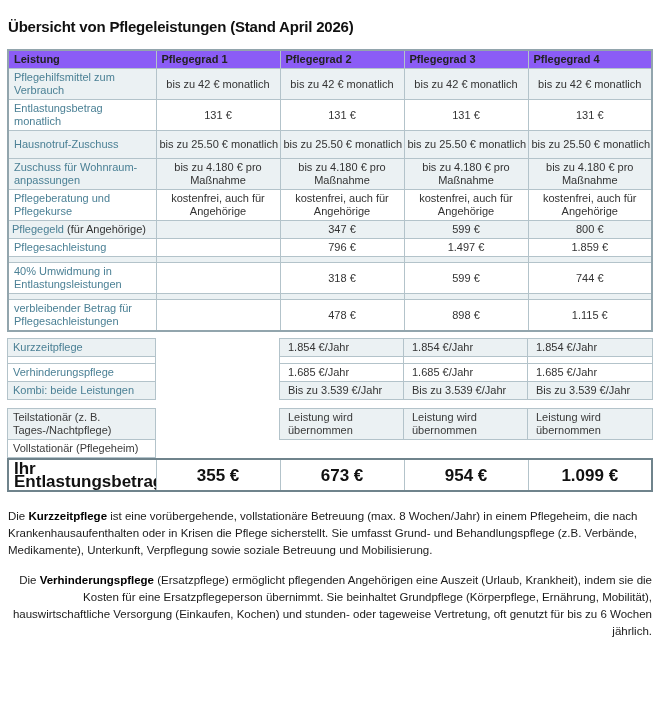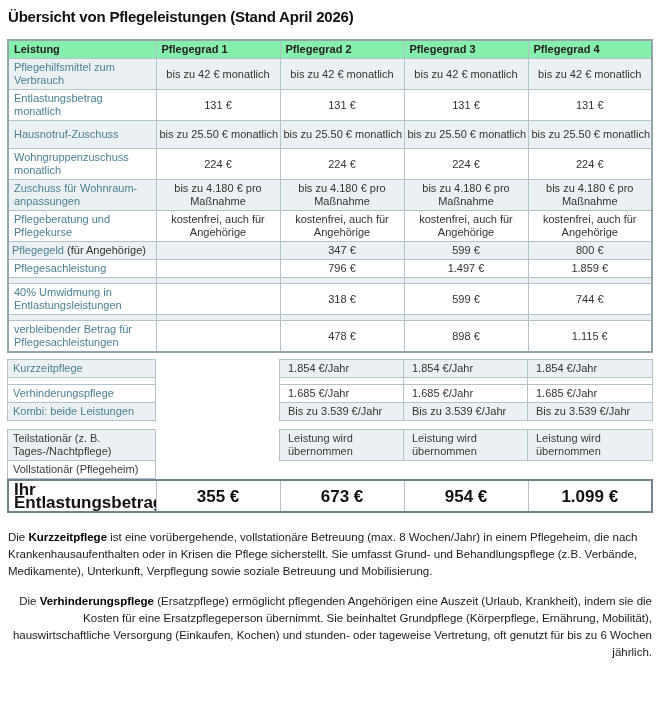--- a/index.html
+++ b/index.html
@@ -2,37 +2,37 @@
 <html><head>
 <meta charset="utf-8">
 <style>
   * { box-sizing: border-box; }
   html,body { margin:0; padding:0; background:#fff; }
   body {
     width:658px; height:701px; overflow:hidden;
     font-family:"Liberation Sans", sans-serif;
     color:#1b1b1b;
   }
-  .page { padding:6px 7px 0 7px; }
+  .page { padding:16px 7px 0 7px; }
 
   h1.title {
     font-size:15px; line-height:18px; font-weight:bold; color:#111;
     margin:2px 0 13px 1px; letter-spacing:-0.2px;
   }
 
   
   table { border-collapse:collapse; table-layout:fixed; }
   th, td {
     border:1px solid #b3c3ca;
     font-size:11px; line-height:13px;
     padding:2px 5px; overflow:hidden;
     vertical-align:middle;
   }
   th {
-    background:#86efac; color:#222; font-weight:bold;
+    background:#8b5cf6; color:#222; font-weight:bold;
     text-align:left; height:18px;
   }
   td.label { color:#4b8095; text-align:left; }
   td.value { color:#333; text-align:center; }
   tr.tint td { background:#ebf1f3; }
   .lab-dark { color:#333; }
 
   .main-table { width:644px; border:2px solid #92a5ad; }
   .t2 td { height:30px; }   
   .m1 td { height:28px; }   
@@ -110,27 +110,20 @@
         <td class="value">131 €</td>
         <td class="value">131 €</td>
       </tr>
       <tr class="tint m1">
         <td class="label">Hausnotruf-Zuschuss</td>
         <td class="value nowrap">bis zu 25.50 € monatlich</td>
         <td class="value nowrap">bis zu 25.50 € monatlich</td>
         <td class="value nowrap">bis zu 25.50 € monatlich</td>
         <td class="value nowrap">bis zu 25.50 € monatlich</td>
       </tr>
-      <tr class="t2">
-        <td class="label">Wohngruppenzuschuss monatlich</td>
-        <td class="value">224 €</td>
-        <td class="value">224 €</td>
-        <td class="value">224 €</td>
-        <td class="value">224 €</td>
-      </tr>
       <tr class="tint t2">
         <td class="label">Zuschuss für Wohnraum-anpassungen</td>
         <td class="value">bis zu 4.180 € pro Maßnahme</td>
         <td class="value">bis zu 4.180 € pro Maßnahme</td>
         <td class="value">bis zu 4.180 € pro Maßnahme</td>
         <td class="value">bis zu 4.180 € pro Maßnahme</td>
       </tr>
       <tr class="t2">
         <td class="label">Pflegeberatung und Pflegekurse</td>
         <td class="value">kostenfrei, auch für Angehörige</td>

